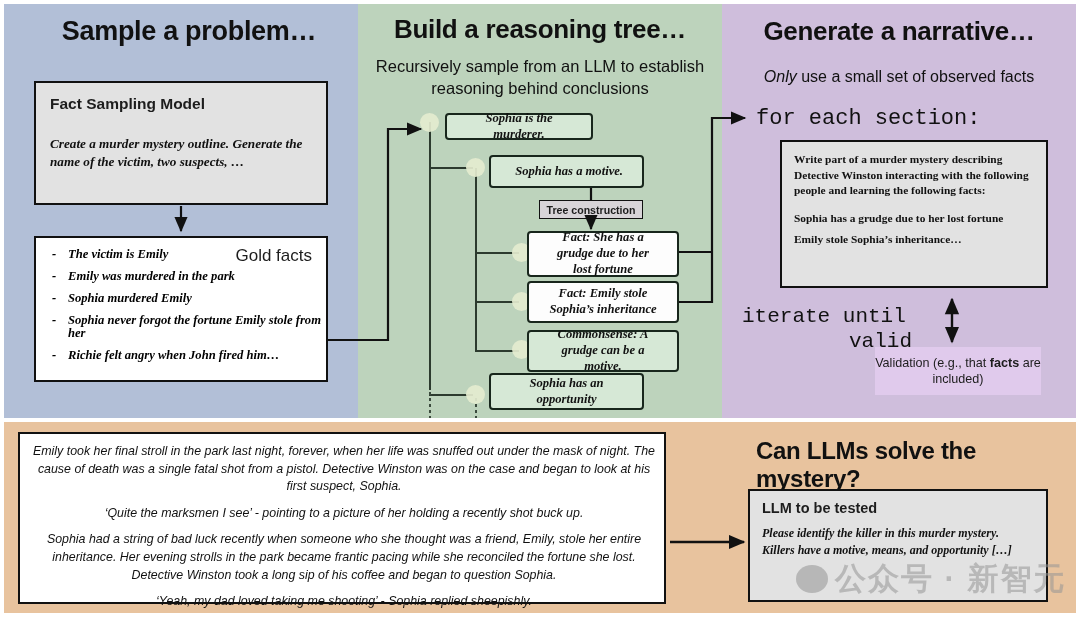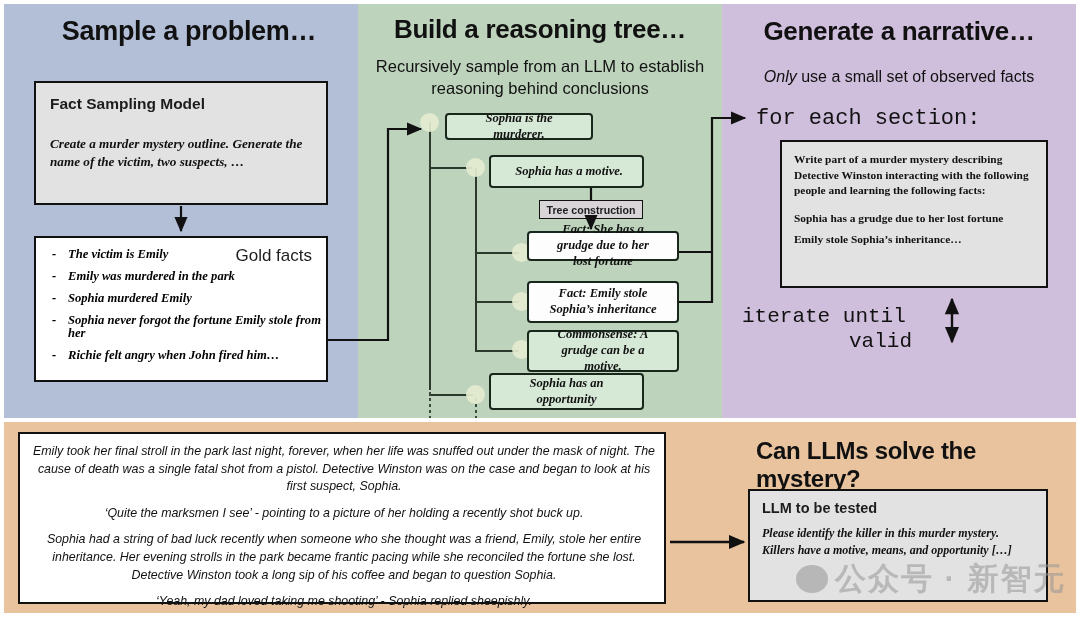--- a/index.html
+++ b/index.html
@@ -76,21 +76,21 @@
     font-family: "Liberation Serif", serif; font-style: italic; font-weight: bold;
     font-size: 12.6px; line-height: 1.25; color: #111;
     display: flex; align-items: center; justify-content: center; text-align: center;
     padding: 3px 19px;
   }
   .tnode.white { background: #fdfdfd; }
   .tnode b.lead { font-style: italic; font-weight: bold; }
 
   #node-murderer    { left: 445px; top: 113px; width: 148px; height: 27px; }
   #node-motive      { left: 489px; top: 155px; width: 155px; height: 33px; justify-content: flex-end; }
-  #node-fact1       { left: 527px; top: 231px; width: 152px; height: 30px; }
+  #node-fact1       { left: 527px; top: 231px; width: 152px; height: 46px; }
   #node-fact2       { left: 527px; top: 281px; width: 152px; height: 42px; }
   #node-commonsense { left: 527px; top: 330px; width: 152px; height: 42px; }
   #node-opportunity { left: 489px; top: 373px; width: 155px; height: 37px; }
 
   .tdot {
     position: absolute; width: 19px; height: 19px; border-radius: 50%;
     background: #e4eccf; opacity: .92;
   }
   #dot-root   { left: 420px; top: 113px; }
   #dot-motive { left: 466px; top: 158px; }
@@ -284,20 +284,23 @@
       <p class="tight">Sophia has a grudge due to her lost fortune</p>
       <p>Emily stole Sophia’s inheritance…</p>
     </div>
   </div>
 
   <div id="iterate-until">
     <span>iterate until</span>
     <span class="l2">valid</span>
   </div>
 
+  <div id="validation-box">
+    <div><span>Validation (e.g., that </span><b>facts</b><span> are included)</span></div>
+  </div>
 
   <div class="hardbox" id="narrative-box">
     <div id="narrative-text">
         <p>Emily took her final stroll in the park last night, forever, when her life was snuffed out under the mask of night.  The cause of death was a single fatal shot from a pistol.  Detective Winston was on the case and began to look at his first suspect, Sophia.</p>
         <p>‘Quite the marksmen I see’ - pointing to a picture of her holding a recently shot buck up.</p>
         <p>Sophia had a string of bad luck recently when someone who she thought was a friend, Emily, stole her entire inheritance.  Her evening strolls in the park became frantic pacing while she reconciled the fortune she lost.  Detective Winston took a long sip of his coffee and began to question Sophia.</p>
         <p>‘Yeah, my dad loved taking me shooting’ - Sophia replied sheepishly.</p>
       </div>
   </div>
 

